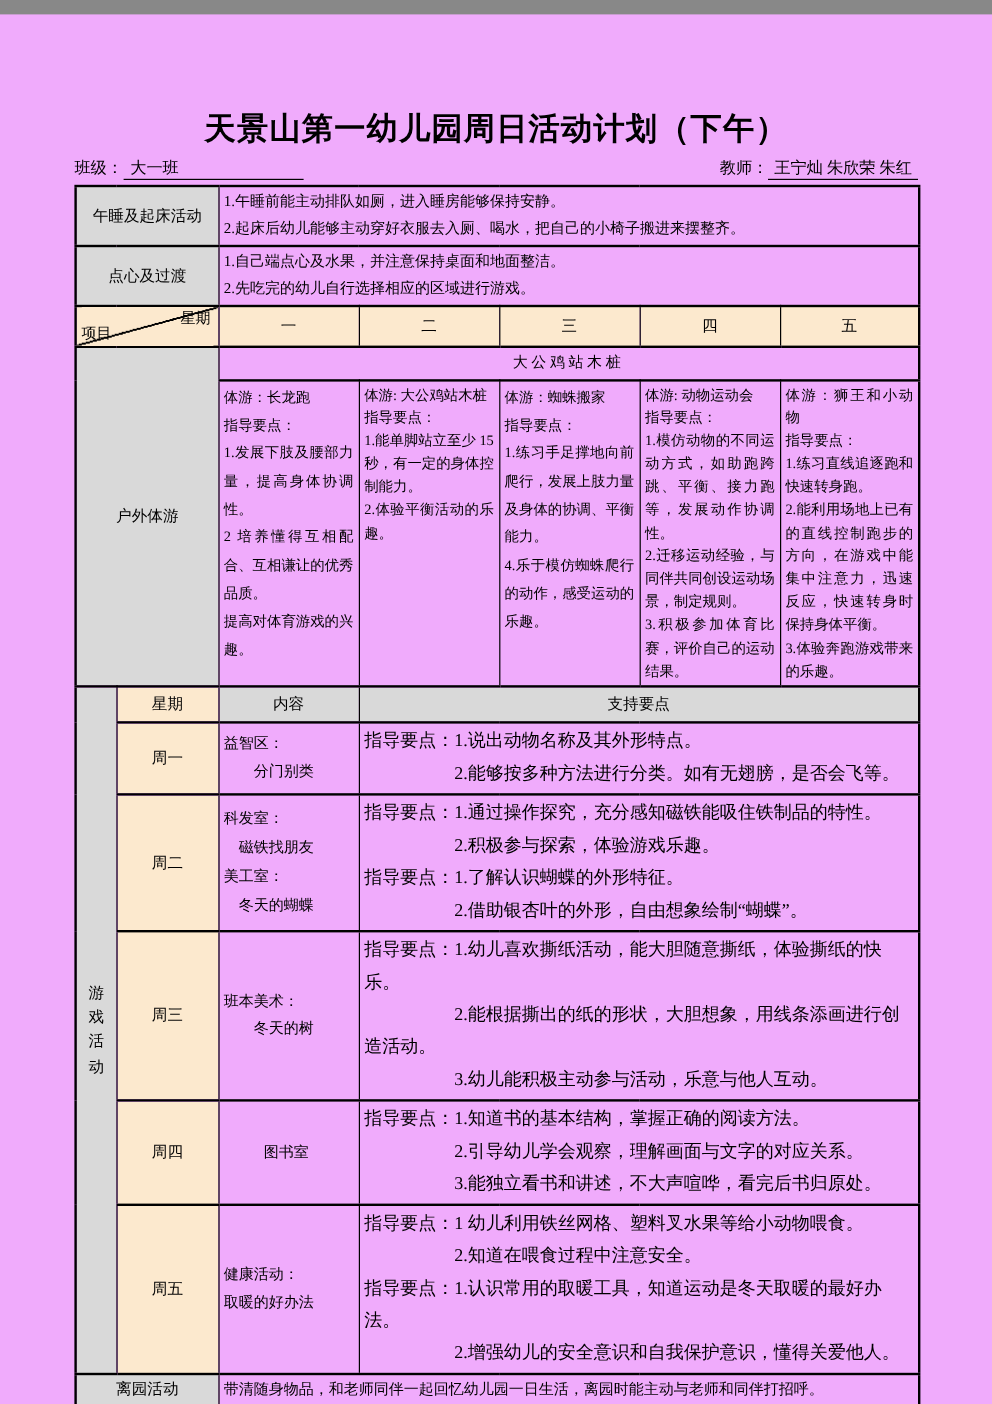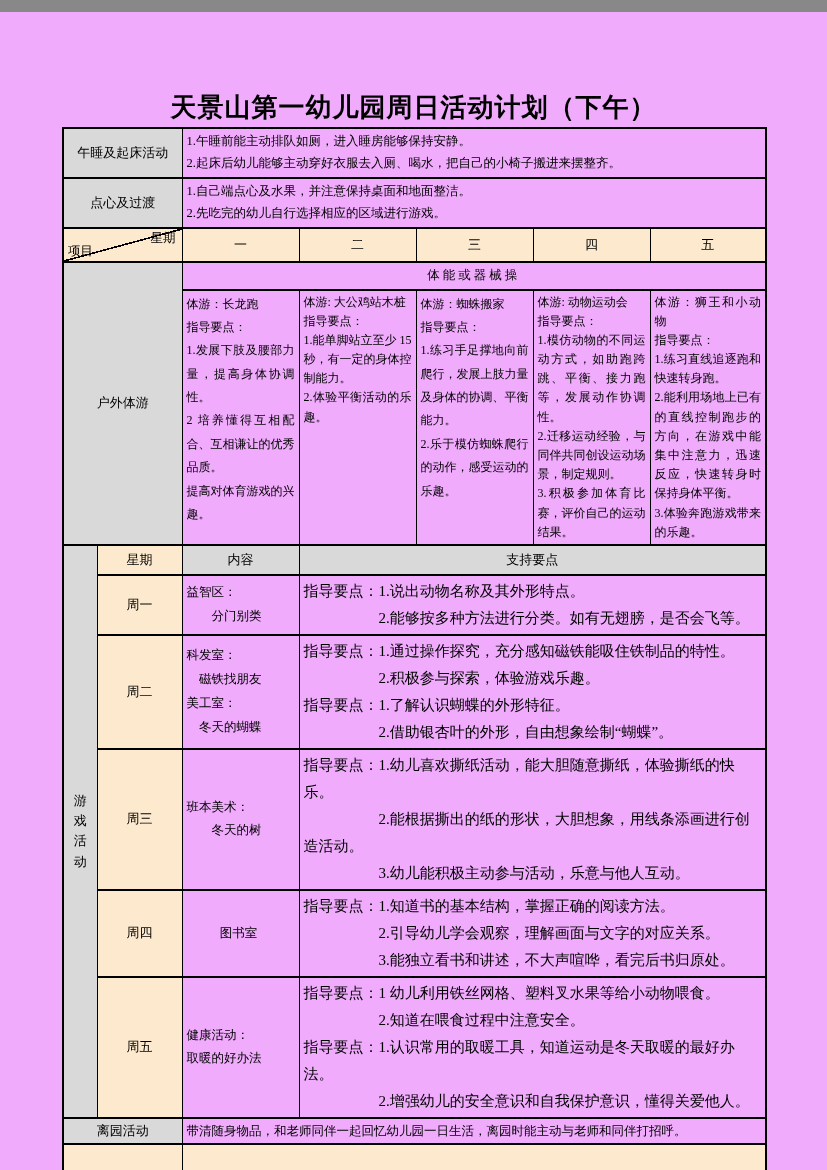--- a/index.html
+++ b/index.html
@@ -131,20 +131,28 @@
 </style>
 </head>
 <body>
 
 <div class="page">
   <div class="doc">
 
     <div class="title">天景山第一幼儿园周日活动计划（下午）</div>
 
 
+    <div class="info-line">
+      <div>
+        <span>班级：</span><span class="u class-value">大一班</span>
+      </div>
+      <div>
+        <span>教师：</span><span class="u teacher-value">王宁灿  朱欣荣  朱红</span>
+      </div>
+    </div>
 
     <table class="plan">
       <colgroup>
         <col style="width:34px">
           <col style="width:85px">
           <col style="width:117px">
         <col style="width:117px">
           <col style="width:117px">
           <col style="width:117px">
           <col style="width:116px">
@@ -170,37 +178,37 @@
         </td>
         <td class="cream day-head">一</td>
         <td class="cream day-head">二</td>
         <td class="cream day-head">三</td>
         <td class="cream day-head">四</td>
         <td class="cream day-head">五</td>
       </tr>
 
       <tr style="height:28px">
         <td colspan="2" rowspan="2" class="gray row-label">户外体游</td>
-        <td colspan="5" class="banner">体能或器械操</td>
+        <td colspan="5" class="banner">大公鸡站木桩</td>
       </tr>
 
       <tr style="height:253px">
         <td class="outdoor-cell">体游：长龙跑
 指导要点：
 1.发展下肢及腰部力量，提高身体协调性。
 2 培养懂得互相配合、互相谦让的优秀品质。
 提高对体育游戏的兴趣。</td>
         <td class="outdoor-cell tight">体游: 大公鸡站木桩
 指导要点：
 1.能单脚站立至少 15 秒，有一定的身体控制能力。
 2.体验平衡活动的乐趣。</td>
         <td class="outdoor-cell">体游：蜘蛛搬家
 指导要点：
 1.练习手足撑地向前爬行，发展上肢力量及身体的协调、平衡能力。
-2.乐于模仿蜘蛛爬行的动作，感受运动的乐趣。</td>
+4.乐于模仿蜘蛛爬行的动作，感受运动的乐趣。</td>
         <td class="outdoor-cell tight">体游: 动物运动会
 指导要点：
 1.模仿动物的不同运动方式，如助跑跨跳、平衡、接力跑等，发展动作协调性。
 2.迁移运动经验，与同伴共同创设运动场景，制定规则。
 3.积极参加体育比赛，评价自己的运动结果。</td>
         <td class="outdoor-cell tight">体游：狮王和小动物
 指导要点：
 1.练习直线追逐跑和快速转身跑。
 2.能利用场地上已有的直线控制跑步的方向，在游戏中能集中注意力，迅速反应，快速转身时保持身体平衡。
 3.体验奔跑游戏带来的乐趣。</td>

